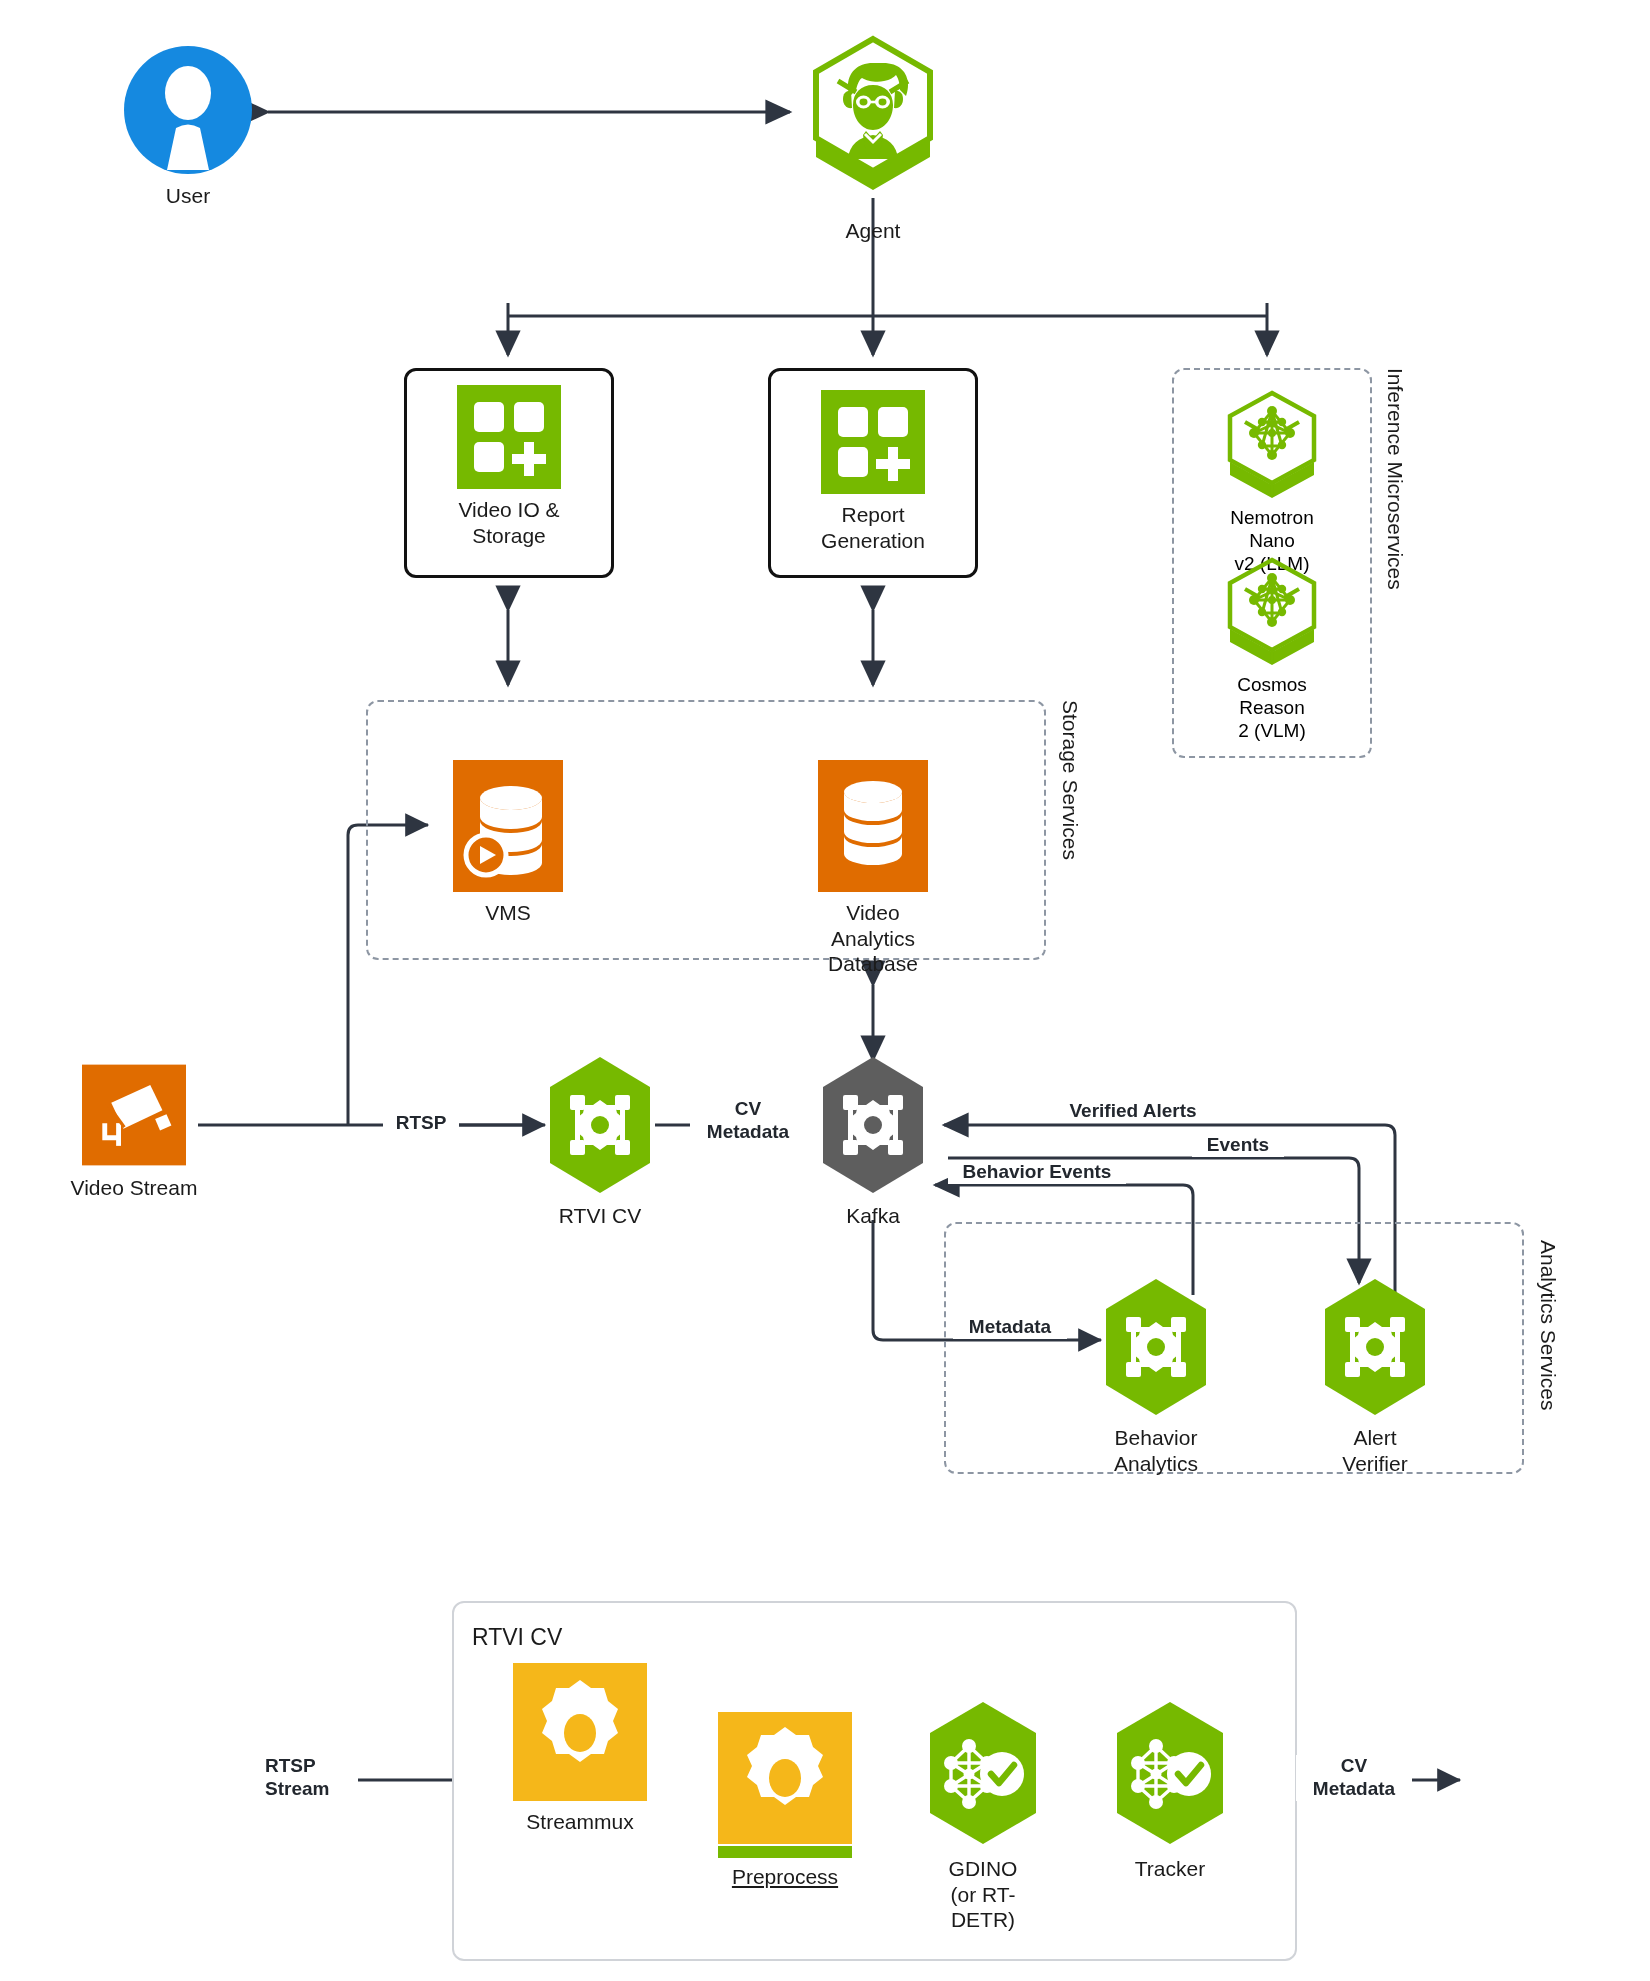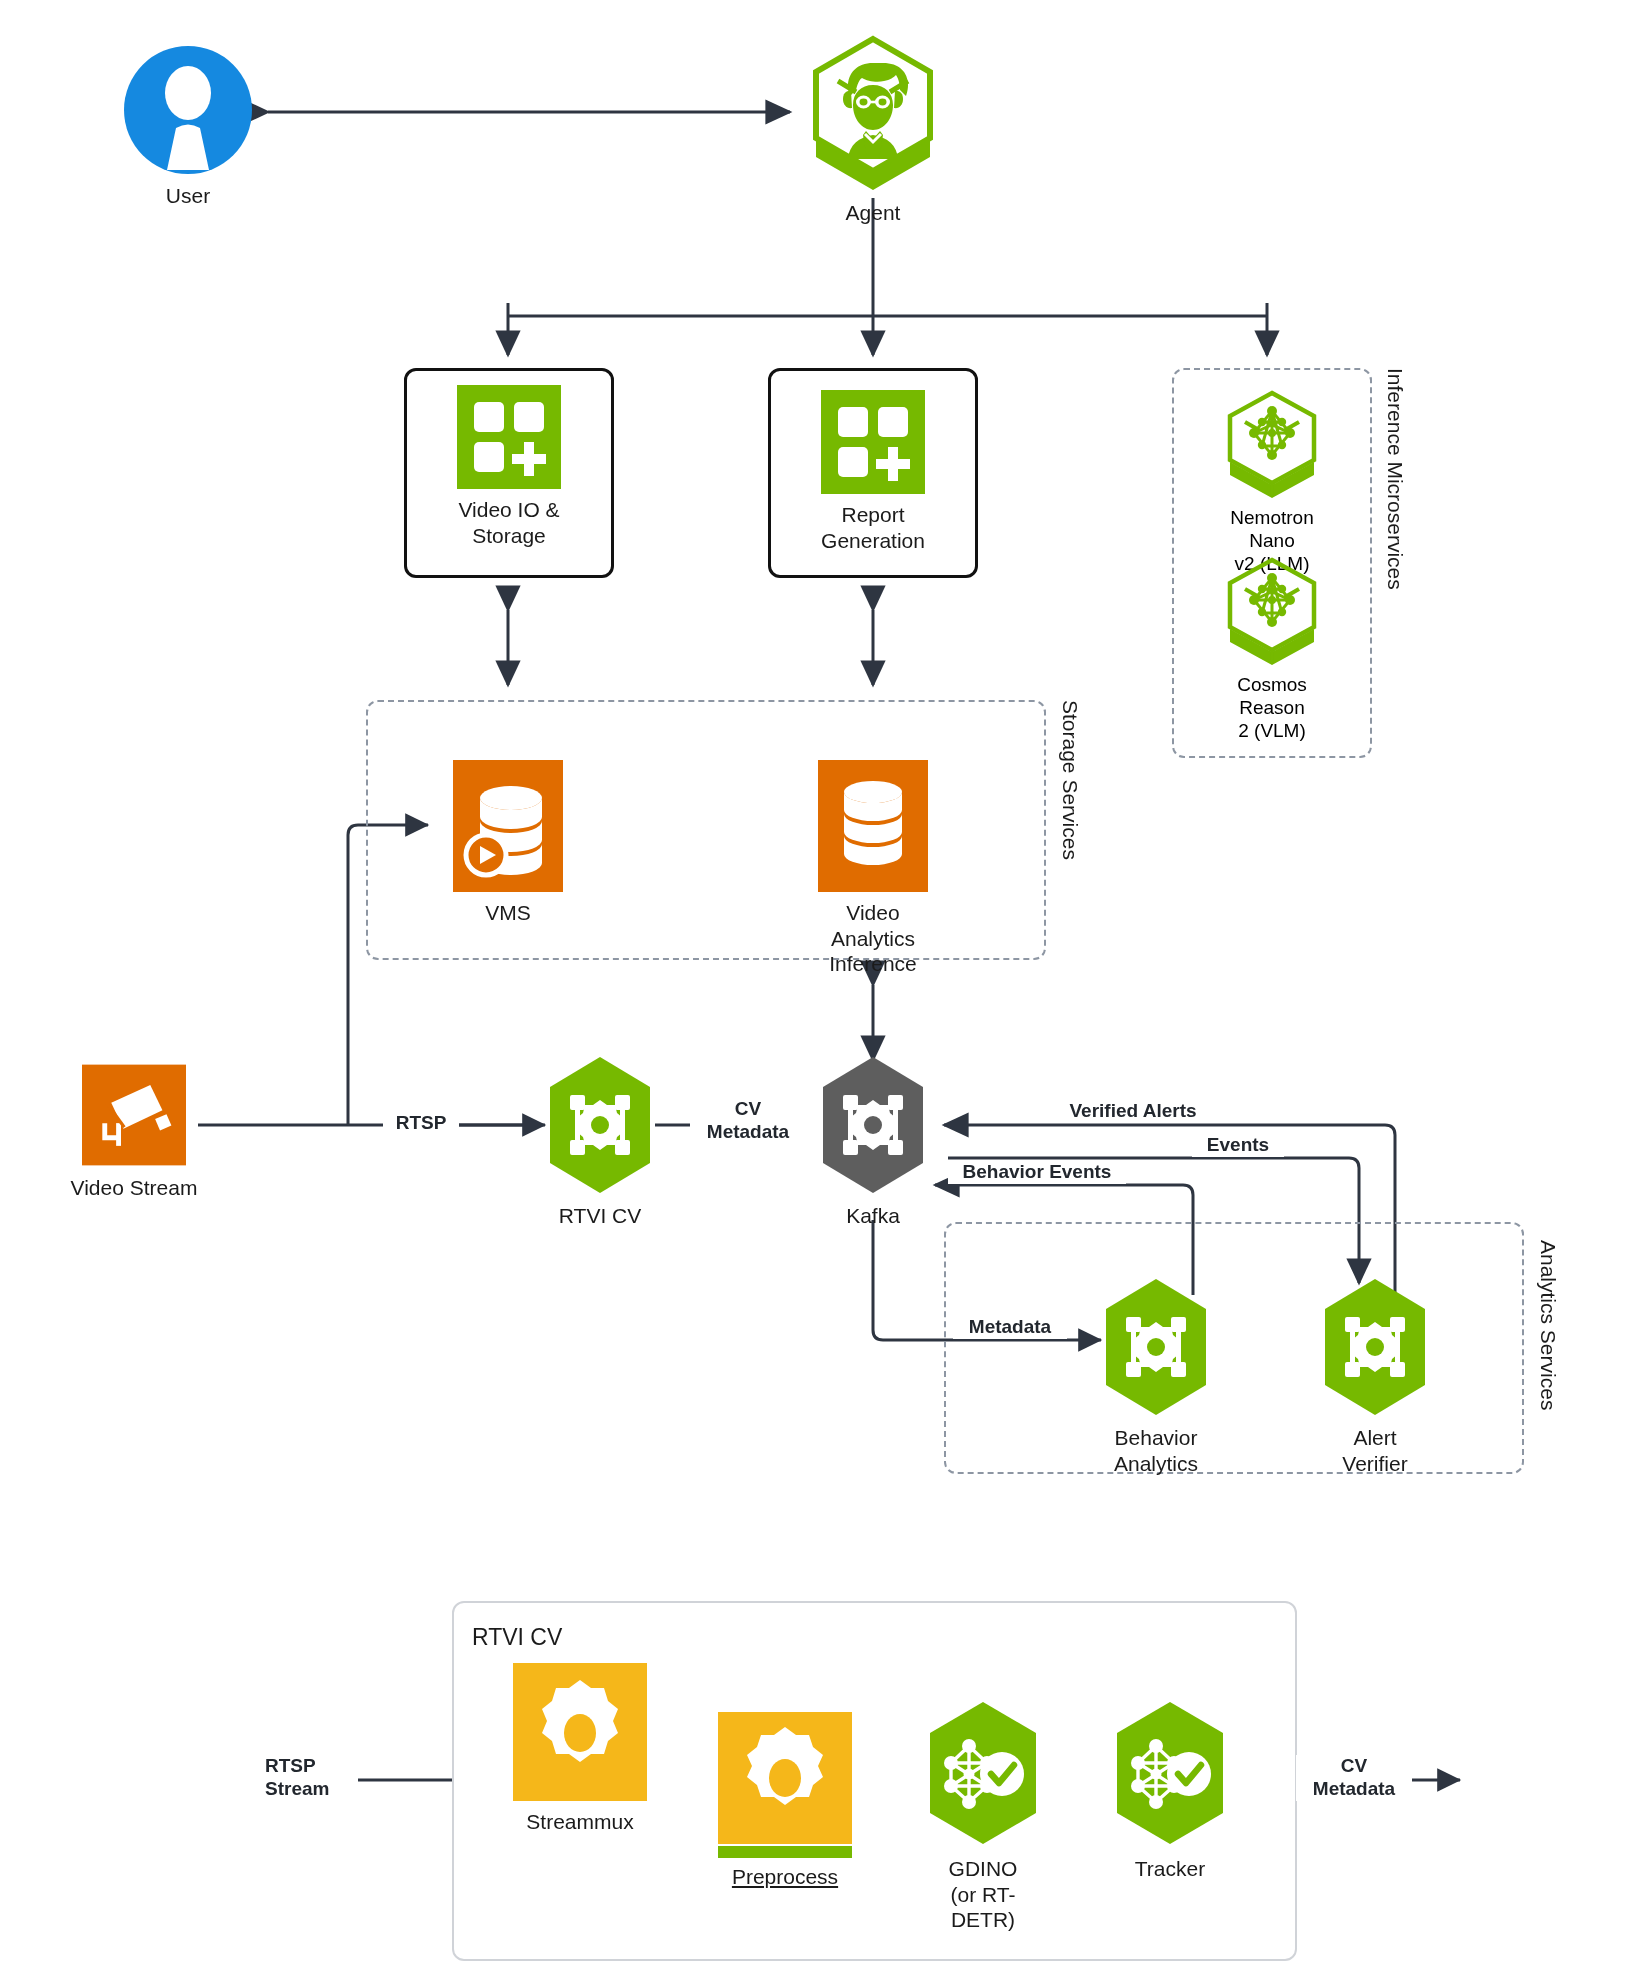--- a/index.html
+++ b/index.html
@@ -120,21 +120,21 @@
                  M51.5,67 a4,3.4 0 1,1 8,0 a4,3.4 0 1,1 -8,0 z" fill="#fff"></path>
         <path d="M67,67 a7.5,6.5 0 1,0 15,0 a7.5,6.5 0 1,0 -15,0 z
                  M70.5,67 a4,3.4 0 1,1 8,0 a4,3.4 0 1,1 -8,0 z" fill="#fff"></path>
         <path d="M62,67 h6" stroke="#fff" stroke-width="2.6"></path>
         <path d="M40,124 c1,-14 11,-22 25,-24 c14,2 24,10 25,24 z"></path>
         <path d="M58,96 l7,8 l7,-8 l3,4 l-4,24 h-12 l-4,-24 z" fill="#76B900"></path>
         <rect x="60" y="100" width="10" height="24" fill="#fff" opacity="0"></rect>
       </g>
       <path d="M57,99 L65,107 L73,99" fill="none" stroke="#fff" stroke-width="3"></path>
     </svg>
-    <div class="cap reg" style="margin-top:2px;">Agent</div>
+    <div class="cap reg" style="margin-top:20px;">Agent</div>
   </div>
 
   <div class="solid-box" style="left:404px;top:368px;width:210px;height:210px;"></div>
   <div class="node" style="left:456px;top:385px;width:106px;">
     <svg class="sq" viewBox="0 0 104 104">
       <rect width="104" height="104" fill="#76B900"></rect>
       <rect x="17" y="17" width="30" height="30" rx="5" fill="#fff"></rect>
       <rect x="57" y="17" width="30" height="30" rx="5" fill="#fff"></rect>
       <rect x="17" y="57" width="30" height="30" rx="5" fill="#fff"></rect>
       <path d="M67,57 h10 v12 h12 v10 h-12 v12 h-10 v-12 h-12 v-10 h12 z" fill="#fff"></path>
@@ -231,21 +231,21 @@
     <svg class="sq-lg" viewBox="0 0 110 132">
       <rect width="110" height="132" fill="#E06C00"></rect>
       <g fill="#fff">
         <ellipse cx="55" cy="32" rx="29" ry="11"></ellipse>
         <path d="M26,32 v18 a29,11 0 0,0 58,0 v-18 a29,11 0 0,1 -58,0 z"></path>
         <path d="M26,54 v18 a29,11 0 0,0 58,0 v-18 a29,11 0 0,1 -58,0 z"></path>
         <path d="M26,76 v18 a29,11 0 0,0 58,0 v-18 a29,11 0 0,1 -58,0 z"></path>
       </g>
     </svg>
     <div class="cap reg">Video Analytics
-Inference</div>
+Database</div>
   </div>
 
   <div class="node" style="left:70px;top:1063px;width:128px;">
     <svg class="sq" width="128" height="124" viewBox="0 0 128 124">
       <rect width="128" height="124" fill="#E06C00"></rect>
       <g fill="#fff">
         <path d="M36,47 L84,25 L99,56 L51,79 z"></path>
         <path d="M90,67 L104,61 L110,75 L96,81 z"></path>
         <path d="M33,54 L45,60 L33,66 z" opacity="0"></path>
       </g>

